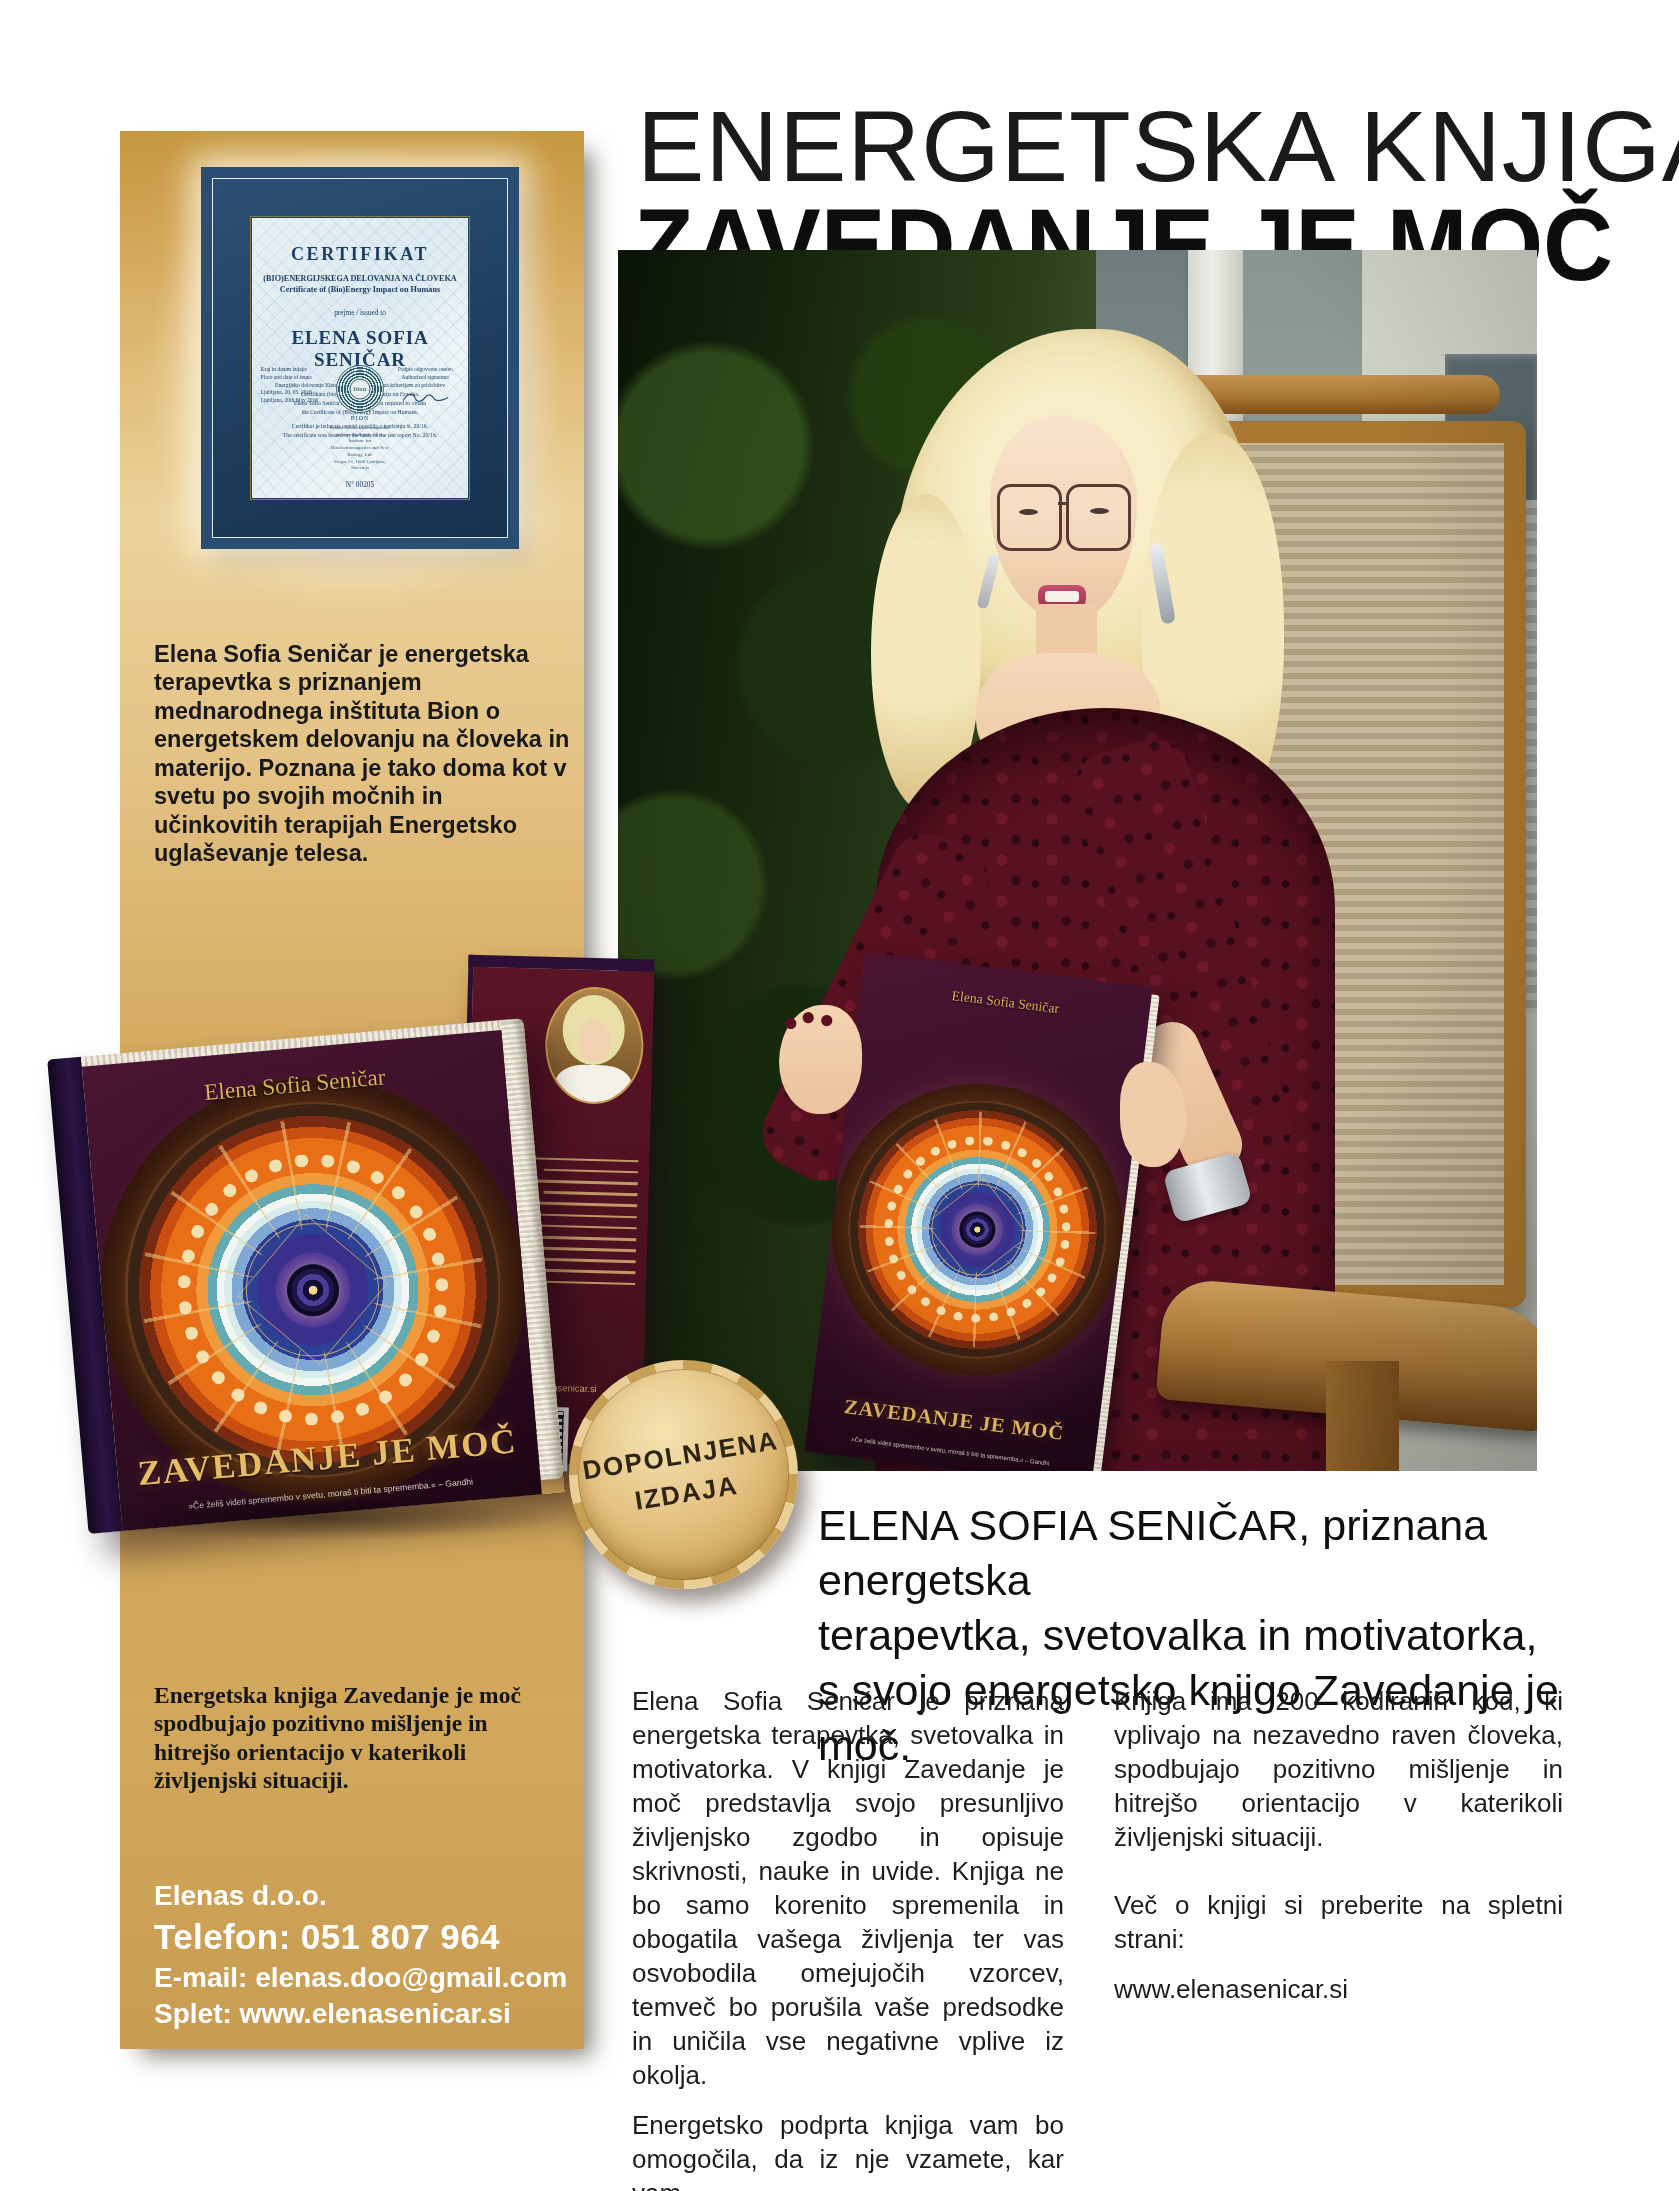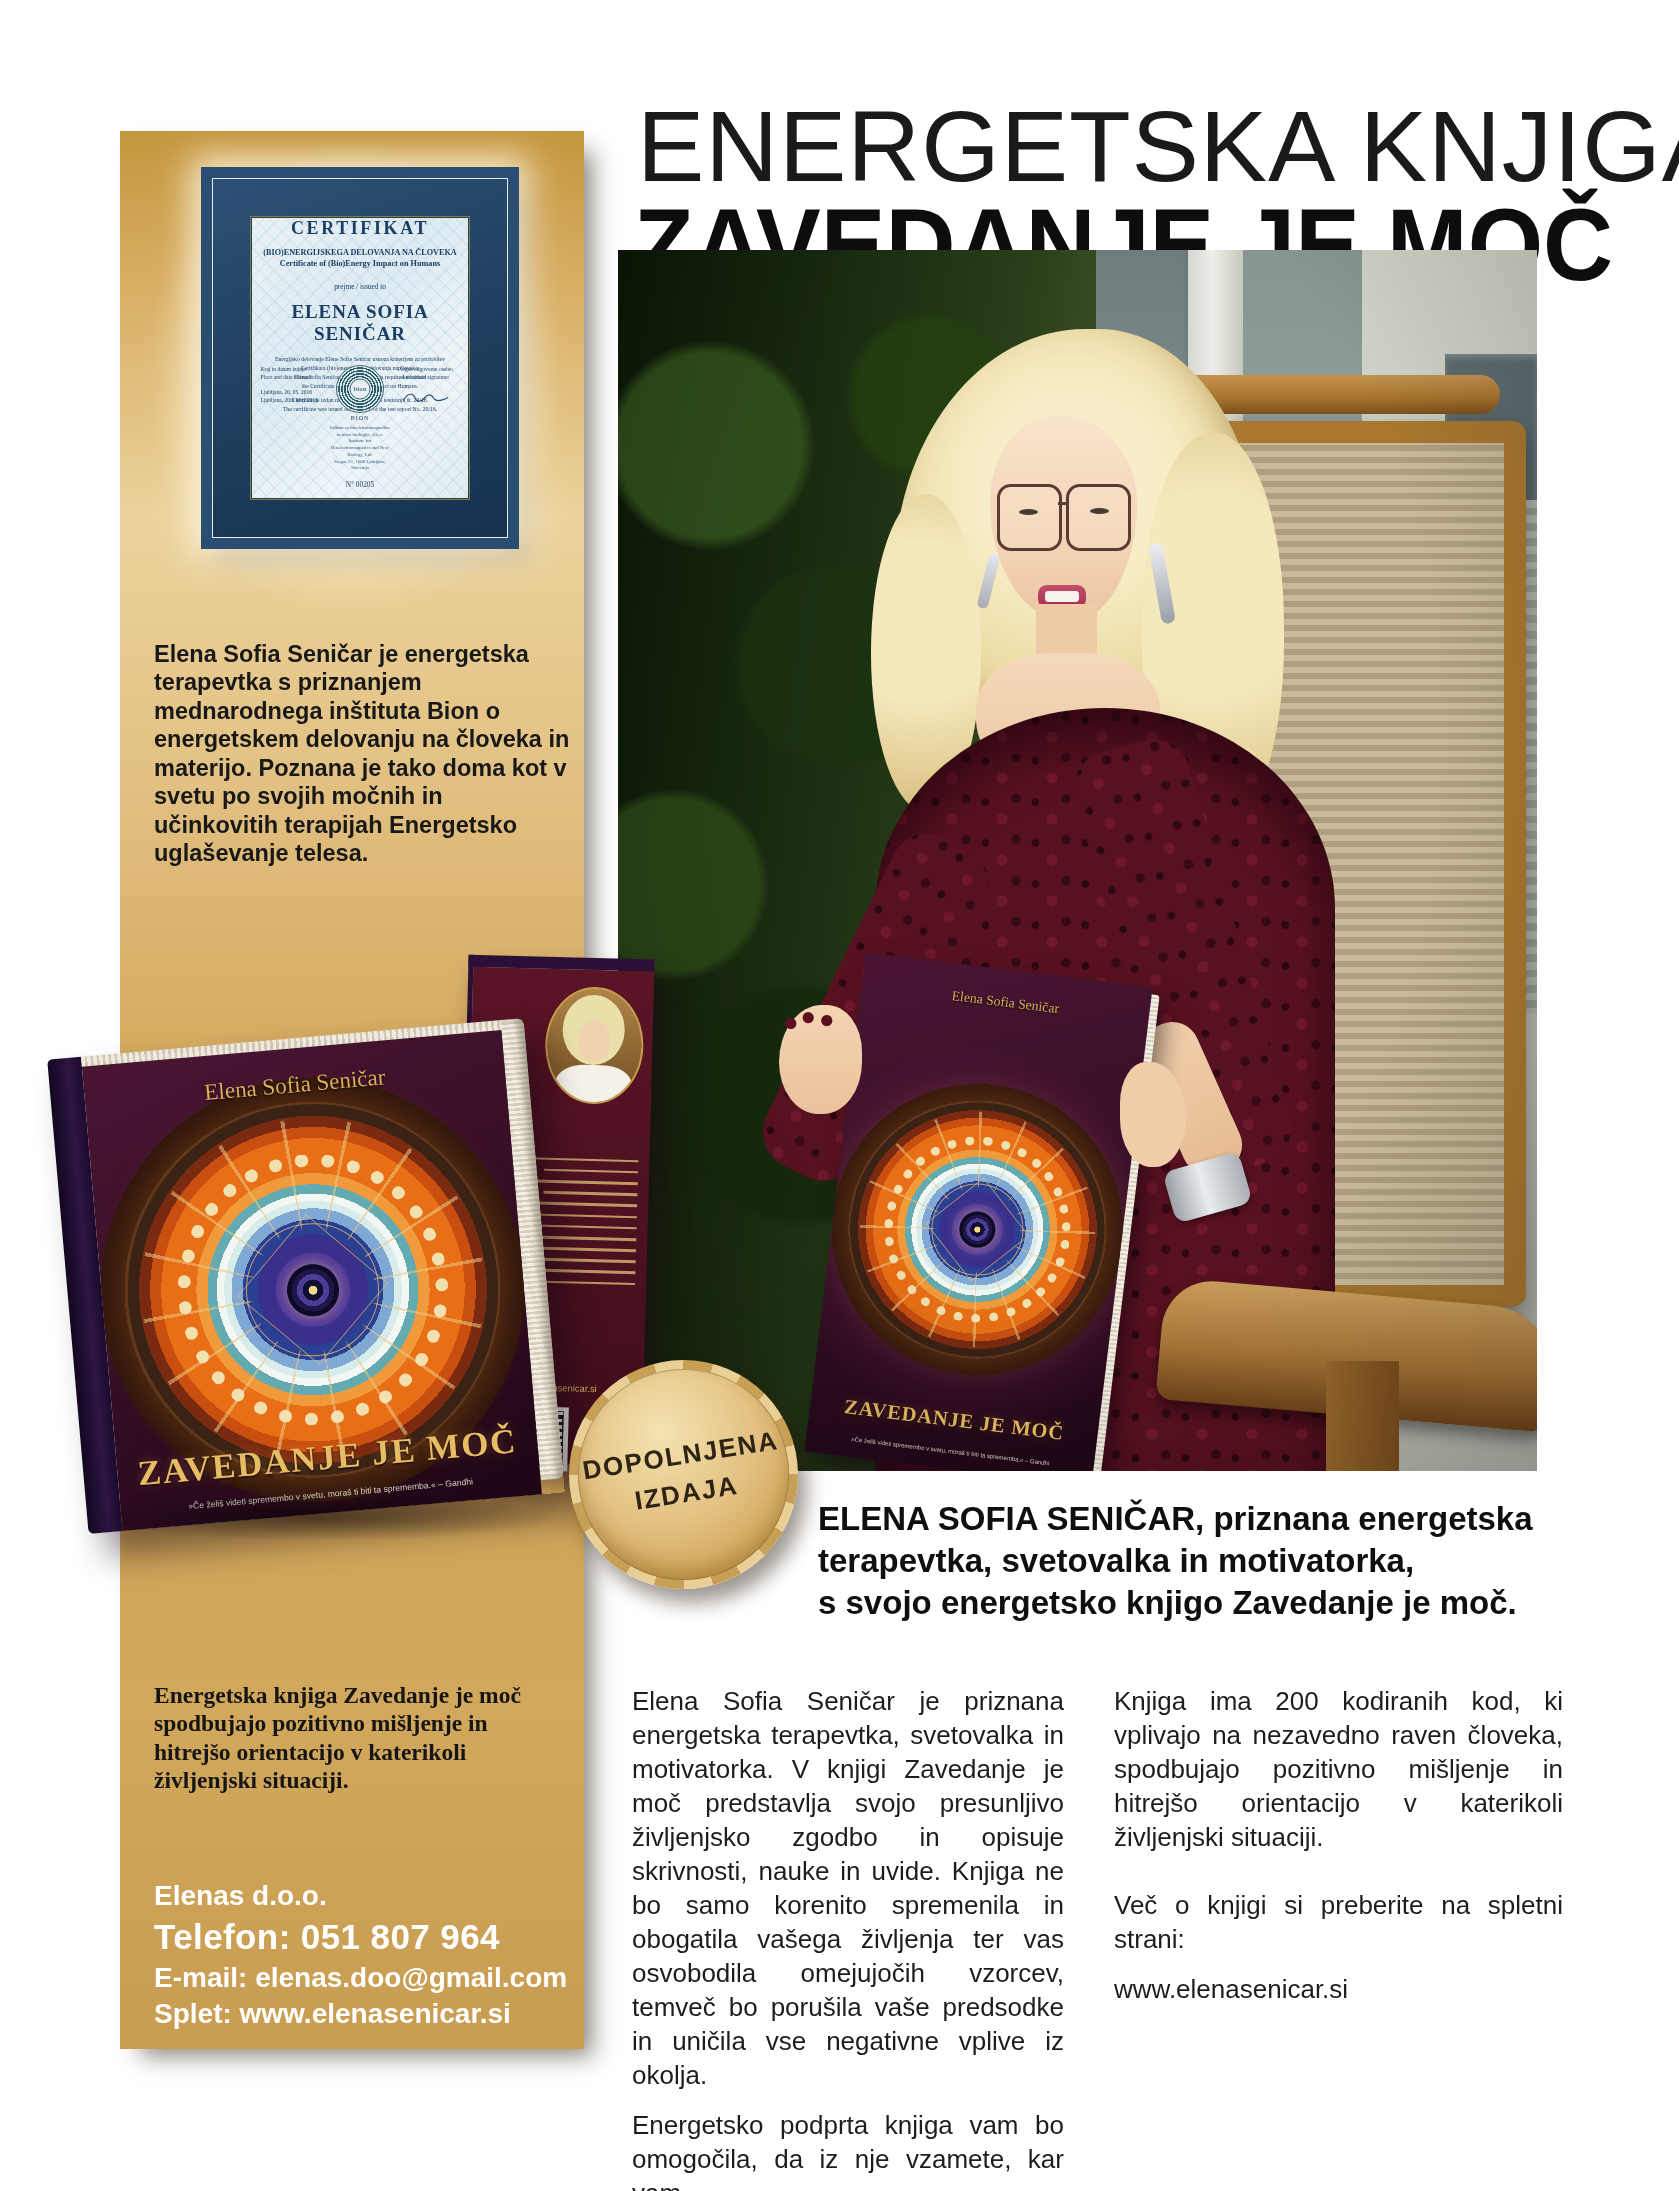--- a/index.html
+++ b/index.html
@@ -24,21 +24,21 @@
   
   .frame{left:81px;top:36px;width:318px;height:382px;background:#2a4d72;
          box-shadow:0 0 33px 8.6px rgba(255,248,228,.9), 10.3px 15.4px 22px -5.1px rgba(60,45,20,.4);}
   .frame-mat{inset:11px;border:1.7px solid #e6ebef;background:linear-gradient(160deg,#2c5074,#1d3c5c 60%,#16324f);}
   .paper{inset:38px;background:
          repeating-linear-gradient(45deg,rgba(150,185,205,.16) 0 1.7px,transparent 1.7px 11px),
          repeating-linear-gradient(-45deg,rgba(150,185,205,.16) 0 1.7px,transparent 1.7px 11px),
          linear-gradient(135deg,#e9f1f6 0%,#ddebf2 40%,#eef5f8 70%,#e1ecf2 100%);
          border:1.7px solid #1f415f;outline:0.9px solid #8a7a40;
          font-family:"Liberation Serif",serif;color:#1c3e63;text-align:center;}
-  .c-title{font-size:18px;font-weight:700;letter-spacing:2.6px;}
+  .c-title{margin-top:26px;font-size:18px;font-weight:700;letter-spacing:2.6px;}
   .c-sub{margin-top:7.7px;font-size:8.2px;font-weight:700;line-height:1.35;padding:0 8.6px;}
   .c-sub2{font-size:8.2px;font-weight:700;line-height:1.35;}
   .c-issued{margin-top:13px;font-size:7.3px;}
   .c-name{margin-top:10.3px;font-size:19px;font-weight:700;letter-spacing:0.9px;}
   .c-body{margin-top:10.3px;font-size:5.8px;line-height:1.55;}
   .c-body2{margin-top:5.1px;font-size:5.8px;line-height:1.55;}
   .c-bottom{left:8.6px;right:8.6px;bottom:26px;display:flex;justify-content:space-between;
             font-size:5.5px;text-align:left;line-height:1.5;}
   .c-col{width:74px;}
   .c-col.mid{width:68px;text-align:center;}
@@ -224,21 +224,21 @@
      background:repeating-conic-gradient(#c79f55 0 15deg,#e9cf95 15deg 30deg);
      box-shadow:8.6px 13.7px 19px rgba(40,25,10,.45);}
   .badge-face{inset:4.3px;border-radius:50%;
      background:radial-gradient(circle at 40% 30%,#f4e3b1 0%,#e4c384 45%,#cfa558 80%,#c2964a 100%);
      box-shadow:inset 0 0 0 0.9px rgba(120,85,30,.4),inset 0 -10.3px 17px rgba(120,80,20,.35);}
   .badge-text{inset:0;display:flex;flex-direction:column;align-items:center;justify-content:center;
      gap:6.8px;transform:rotate(-9deg);color:#2e2415;font-weight:700;letter-spacing:1.7px;}
   .badge-l1{font-size:26px;} .badge-l2{font-size:26px;}
 
   
-  .caption{left:818px;top:1498px;width:805px;font-size:33px;line-height:1.28;color:#0f0f0f;font-weight:700;}
+  .caption{left:818px;top:1498px;width:805px;font-size:43px;line-height:1.28;color:#0f0f0f;font-weight:400;}
   .col{color:#1d1d1d;}
   .col p{margin:16px;font-size:26px;line-height:34px;text-align:justify;}
   .col1{left:616px;top:1668px;width:464px;}
   .col2{left:1098px;top:1668px;width:481px;}
   .sp-top{margin-top:34px !important;}
 </style>
 </head>
 <body>
 
 <div class="page">

